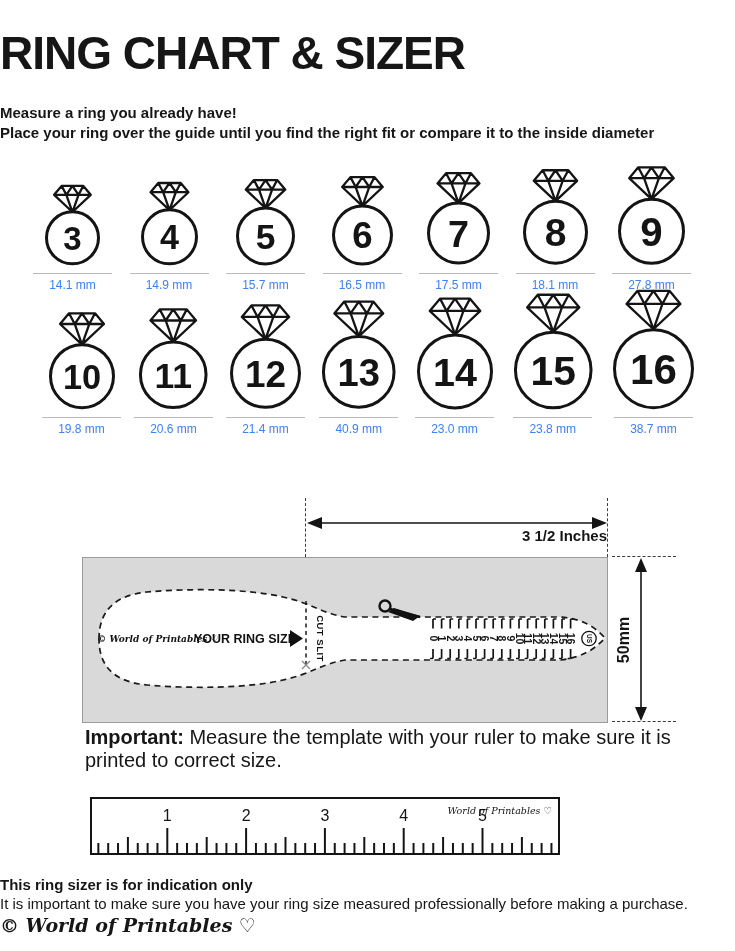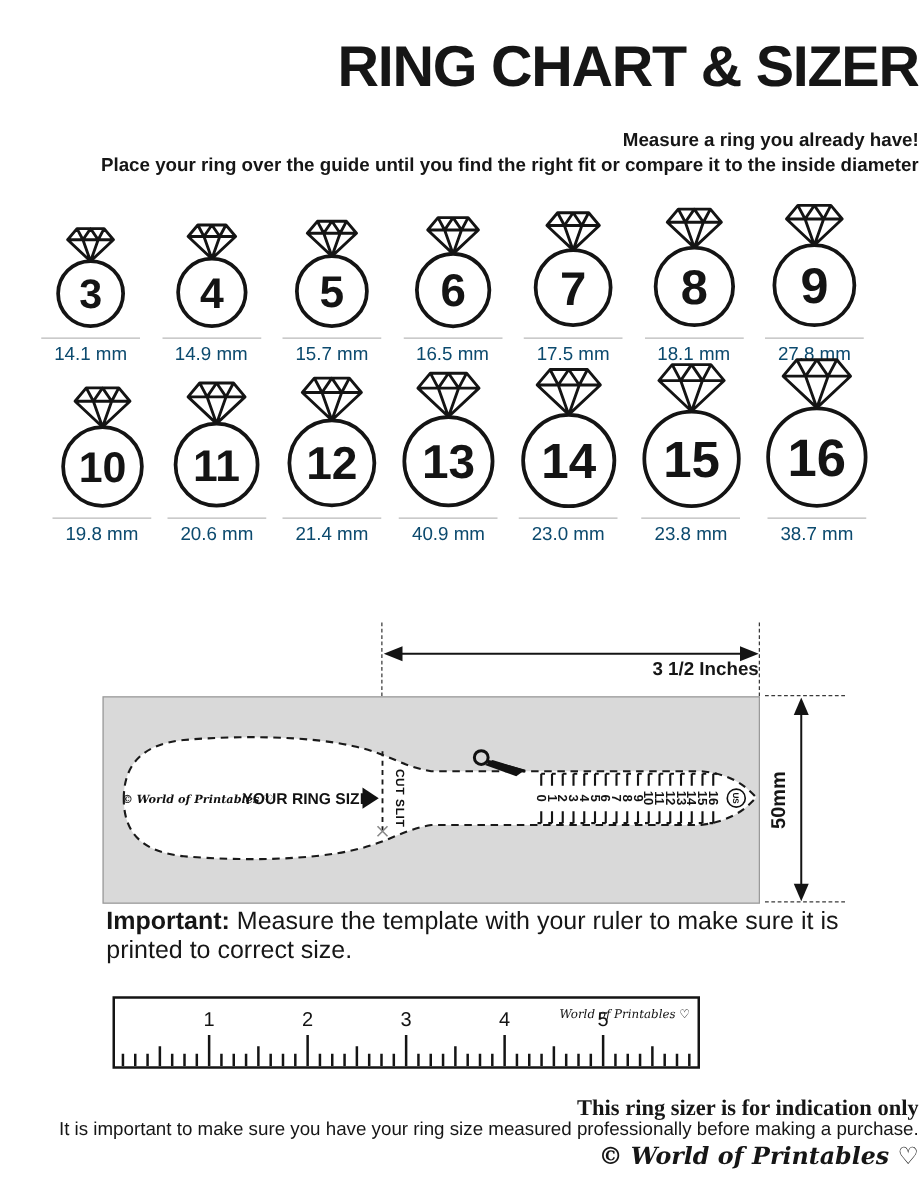--- a/index.html
+++ b/index.html
@@ -1,39 +1,39 @@
 <!DOCTYPE html>
 <html><head>
 <meta charset="utf-8">
 <style>
   html,body{margin:0;padding:0;background:#fff;}
   .page{
     position:relative;width:735px;height:951px;background:#ffffff;
     font-family:"Liberation Sans",sans-serif;color:#161616;overflow:hidden;
   }
   .abs{position:absolute;}
-  .center{left:0;width:735px;text-align:right;}
+  .center{left:0;width:735px;text-align:left;}
   .page-title{top:26px;font-size:46px;font-weight:800;letter-spacing:-1px;}
   .intro-bold{top:104px;font-size:15px;font-weight:700;}
   .intro-sub{top:124px;font-size:15px;font-weight:bold;}
   .ring-row{display:flex;justify-content:space-between;align-items:flex-end;}
   #ring-row-1{left:33px;top:176px;width:658px;height:116px;}
   #ring-row-2{left:42px;top:306px;width:656px;height:130px;}
   .ring-col{display:flex;flex-direction:column;align-items:center;}
   .mm-line{width:79px;border-top:1px solid #b9b9b9;margin-top:3px;}
-  .mm-label{font-size:15px;color:#0c4a6e;margin-top:4px;white-space:nowrap;}
+  .mm-label{font-size:12px;color:#3b82f6;margin-top:4px;white-space:nowrap;}
   .vdash{border-left:1.6px dashed #3a3a3a;width:0;}
   .hdash{border-top:1.6px dashed #3a3a3a;height:0;}
   .dim-label-h{left:307px;top:527px;width:300px;text-align:right;font-size:15px;font-weight:700;}
   .gray-box{left:82px;top:557px;width:526px;height:166px;background:#d9d9d9;border:1px solid #9a9a9a;box-sizing:border-box;}
   .dim-label-v{left:585px;top:630px;width:80px;height:20px;text-align:center;font-size:16px;font-weight:700;transform:rotate(-90deg);}
   .important-line{left:85px;top:726px;font-size:20px;}
   .important-line b{font-weight:700;}
   .ruler{left:90px;top:797px;width:470px;height:58px;border:2px solid #141414;box-sizing:border-box;background:#fff;}
-  .footer-bold{top:876px;font-size:18px;font-weight:700;font-family:Liberation Serif, serif;}
+  .footer-bold{top:876px;font-size:15px;font-weight:700;}
   .footer-sub{top:895px;font-size:15px;}
   .script{font-family:"DejaVu Serif",serif;font-style:italic;font-weight:600;}
   .footer-brand{top:914px;font-size:19px;}
 </style>
 </head>
 <body>
 
 <div class="page">
 
   <div class="abs center page-title">RING CHART &amp; SIZER</div>

